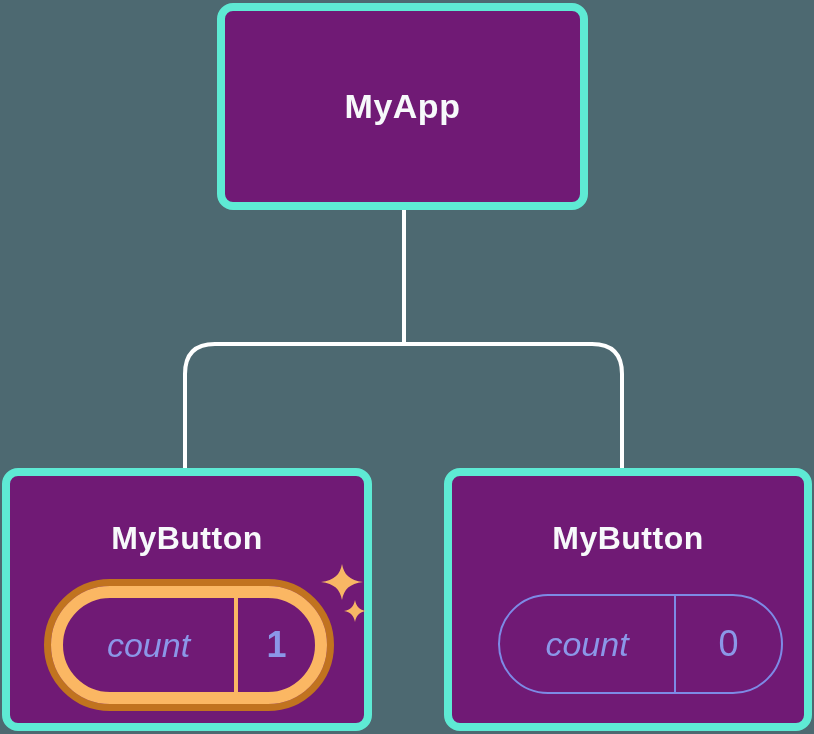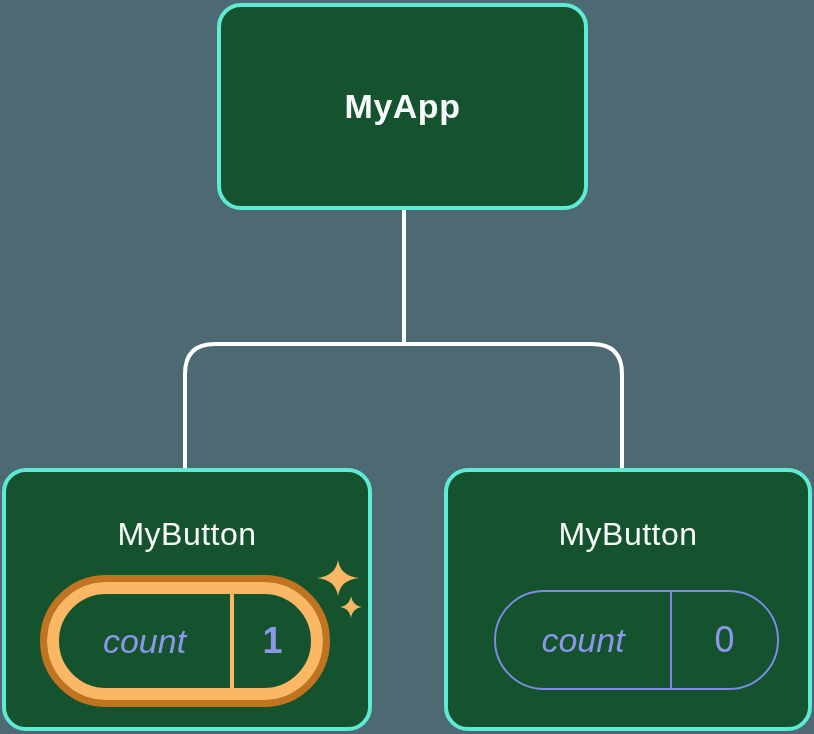--- a/index.html
+++ b/index.html
@@ -15,23 +15,23 @@
     font-family: "Liberation Sans", sans-serif;
   }
   svg.connector-layer {
     position: absolute;
     left: 0; top: 0;
     width: 814px; height: 734px;
     z-index: 0;
   }
   .card {
     position: absolute;
-    background: #14532d;
-    border: 4px solid #5eead4;
-    border-radius: 24px;
+    background: #701a75;
+    border: 8px solid #5eead4;
+    border-radius: 16px;
     box-sizing: border-box;
     z-index: 1;
   }
   #root-card {
     left: 217px; top: 3px;
     width: 371px; height: 207px;
     display: flex;
     align-items: center;
     justify-content: center;
   }
@@ -46,21 +46,21 @@
   .node-label {
     color: #F7F9FB;
     font-size: 34px;
     font-weight: bold;
     letter-spacing: 0.5px;
   }
   .child-title {
     text-align: center;
     margin-top: 44px;
     font-size: 32px;
-    font-weight: normal;
+    font-weight: bold;
     color: #F7F9FB;
     letter-spacing: 0.5px;
   }
   
   .pill-hl-outer {
     position: absolute;
     left: 34px; top: 103px;
     width: 290px; height: 132px;
     border: 7px solid #C1731F;
     border-radius: 999px;

